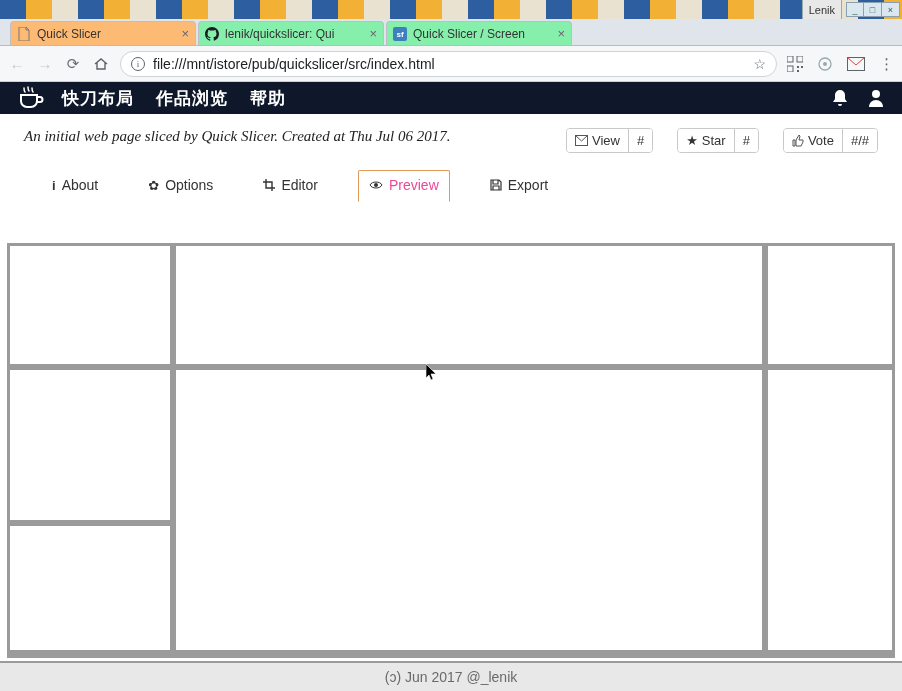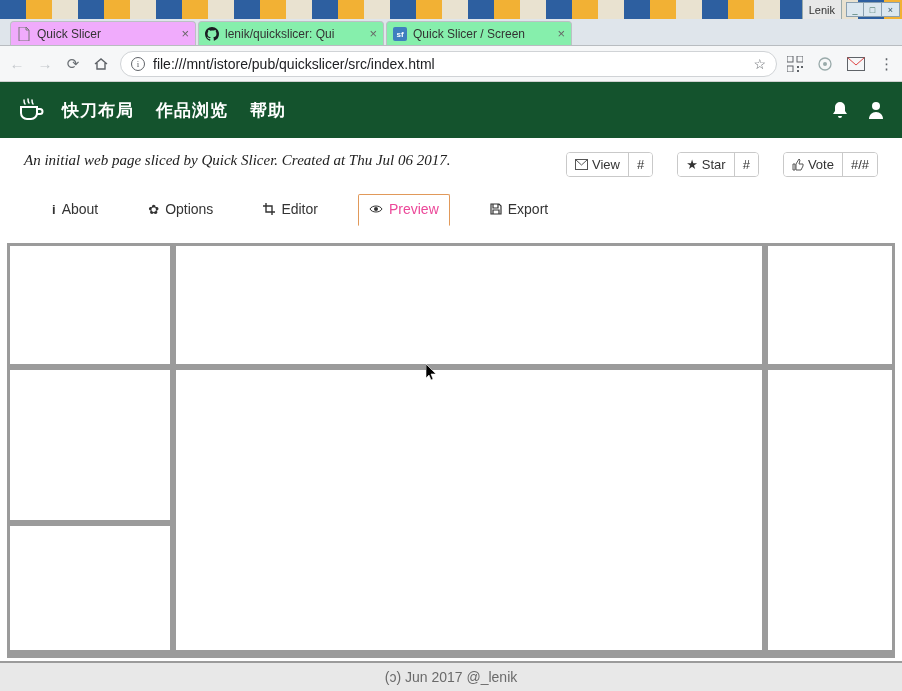--- a/index.html
+++ b/index.html
@@ -9,39 +9,39 @@
   
   .desktop-strip { height:19px; background: repeating-linear-gradient(90deg,#2d5fa0 0 26px,#f2b134 26px 52px,#e9e2d0 52px 78px); display:flex; justify-content:flex-end; align-items:center; padding-right:2px; }
   .win-title-box { background:#e8e8e8; border:1px solid #9aa; height:23px; display:flex; align-items:center; padding:15px 6px; font-size:11px; color:#333; margin-right:4px; }
   .win-btns { display:flex; gap:0; }
   .win-btn { width:18px; height:15px; background:#dbe7ef; border:1px solid #8aa0b0; display:flex; align-items:center; justify-content:center; font-size:9px; color:#365; }
   .win-btn + .win-btn { border-left:none; }
   .win-btn.close { color:#356; }
 
   
   .tabstrip { height:27px; background:#dfe5eb; display:flex; align-items:flex-end; padding-left:10px; position:relative; border-bottom:1px solid #b8bcc0;}
-  .browser-tab { height:24px; min-width:186px; max-width:186px; background:#f0abfc; border:1px solid #bcc0c4; border-bottom:none; border-top-left-radius:4px; border-top-right-radius:4px; display:flex; align-items:center; padding:0 6px; font-size:12px; color:#333; margin-right:2px; position:relative; overflow:hidden; white-space:nowrap; }
+  .browser-tab { height:24px; min-width:186px; max-width:186px; background:#fdba74; border:1px solid #bcc0c4; border-bottom:none; border-top-left-radius:4px; border-top-right-radius:4px; display:flex; align-items:center; padding:0 6px; font-size:12px; color:#333; margin-right:2px; position:relative; overflow:hidden; white-space:nowrap; }
   .browser-tab.inactive { background:#86efac; }
   .browser-tab .tab-label { flex:1; overflow:hidden; text-overflow:ellipsis; }
   .browser-tab .tab-close { font-size:13px; color:#666; padding-left:4px; }
   .browser-tab .tab-icon { width:14px; height:14px; margin-right:6px; display:flex; align-items:flex-start; justify-content:center; }
 
   
   .toolbar { height:36px; background:#f6f7f8; border-bottom:1px solid #d0d0d0; display:flex; align-items:center; padding:0 8px; gap:10px; }
   .tool-btn { color:#6b7075; font-size:15px; display:flex; align-items:center; justify-content:center; width:18px; }
   .tool-btn.disabled { color:#c4c8cc; }
   .omnibox { flex:1; height:26px; border:1px solid #d0d3d6; border-radius:13px; display:flex; align-items:center; padding:0 10px; background:#fff; gap:8px; }
   .omnibox .info-icon { width:14px; height:14px; border:1px solid #5f6368; border-radius:50%; display:flex; align-items:center; justify-content:center; font-size:9px; color:#5f6368; font-family:serif; }
   .omnibox .url { flex:1; font-size:14px; color:#202124; white-space:nowrap; overflow:hidden; }
   .omnibox .star { color:#5f6368; font-size:14px; }
   .right-tools { display:flex; gap:14px; align-items:center; color:#5f6368; font-size:15px; }
   .qr-icon svg { display:block; }
 
   
-  .app-header { height:56px; background:#14532d; display:flex; align-items:center; padding:0 18px; color:#fff; }
+  .app-header { height:32px; background:#0f172a; display:flex; align-items:center; padding:0 18px; color:#fff; }
   .app-logo { margin-right:18px; color:#fff; }
   .nav-link { color:#fff; font-size:17px; margin-right:22px; font-weight:bold; letter-spacing:1px; }
   .spacer { flex:1; }
   .hdr-icon { color:#fff; font-size:16px; margin-left:20px; }
 
   
   .page { padding:12px 24px 0 24px; }
   .page-head { display:flex; align-items:flex-start; }
   .page-titles { flex:1; }
   .page-title { font-family:"Times New Roman", serif; font-weight:bold; font-size:24px; margin:4px 0 2px; }

